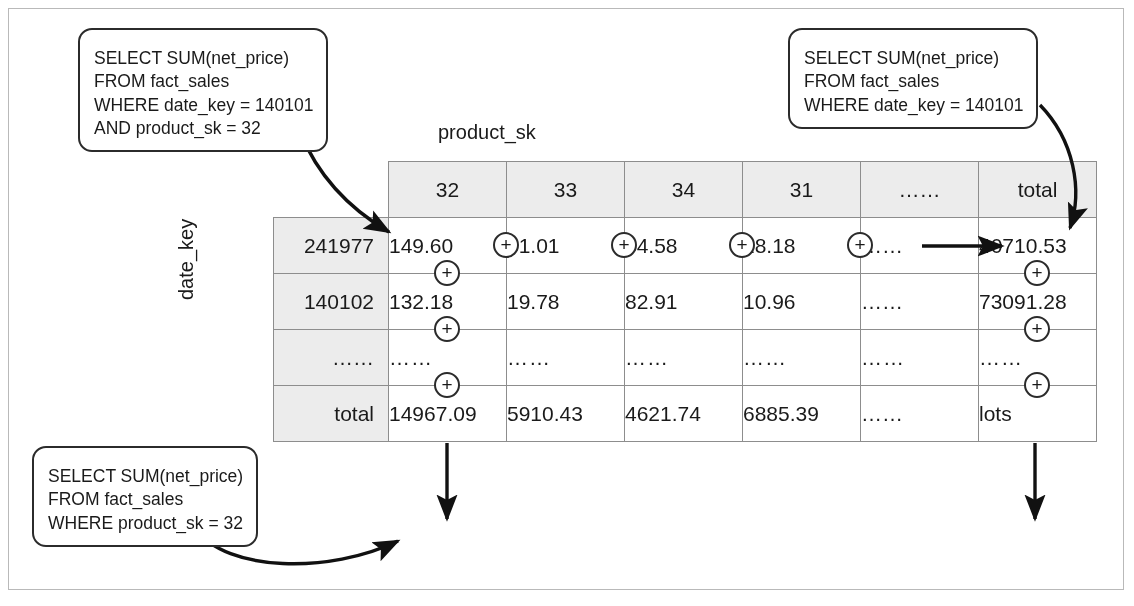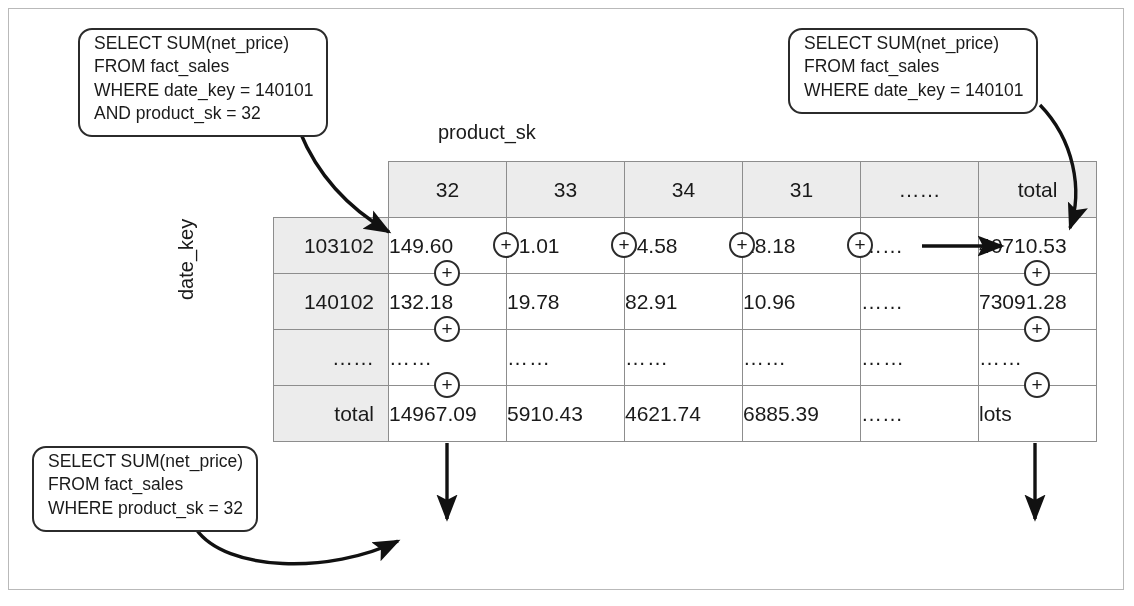--- a/index.html
+++ b/index.html
@@ -39,21 +39,21 @@
     pointer-events: none;
   }
 
   
   .callout {
     position: absolute;
     border: 2px solid #2b2b2b;
     border-radius: 14px;
     background: #ffffff;
     box-sizing: border-box;
-    padding: 2px 13px 10px 14px;
+    padding: 17px 13px 10px 14px;
     font-size: 17.5px;
     line-height: 1.33;
     white-space: pre;
     color: #1a1a1a;
   }
   #callout-cell   { left: 78px;  top: 28px;  }
   #callout-row    { left: 788px; top: 28px;  }
   #callout-column { left: 32px;  top: 446px; }
 
   
@@ -144,21 +144,21 @@
       <th class="colhead">32</th>
           <th class="colhead">33</th>
           <th class="colhead">34</th>
           <th class="colhead">31</th>
           <th class="colhead">……</th>
           <th class="colhead">total</th>
         </tr>
     </thead>
     <tbody>
         <tr>
-          <th class="rowhead">103102</th>
+          <th class="rowhead">241977</th>
           <td>149.60</td>
           <td>31.01</td>
           <td>84.58</td>
           <td>28.18</td>
           <td>……</td>
           <td>40710.53</td>
         </tr>
         <tr>
           <th class="rowhead">140102</th>
           <td>132.18</td>

